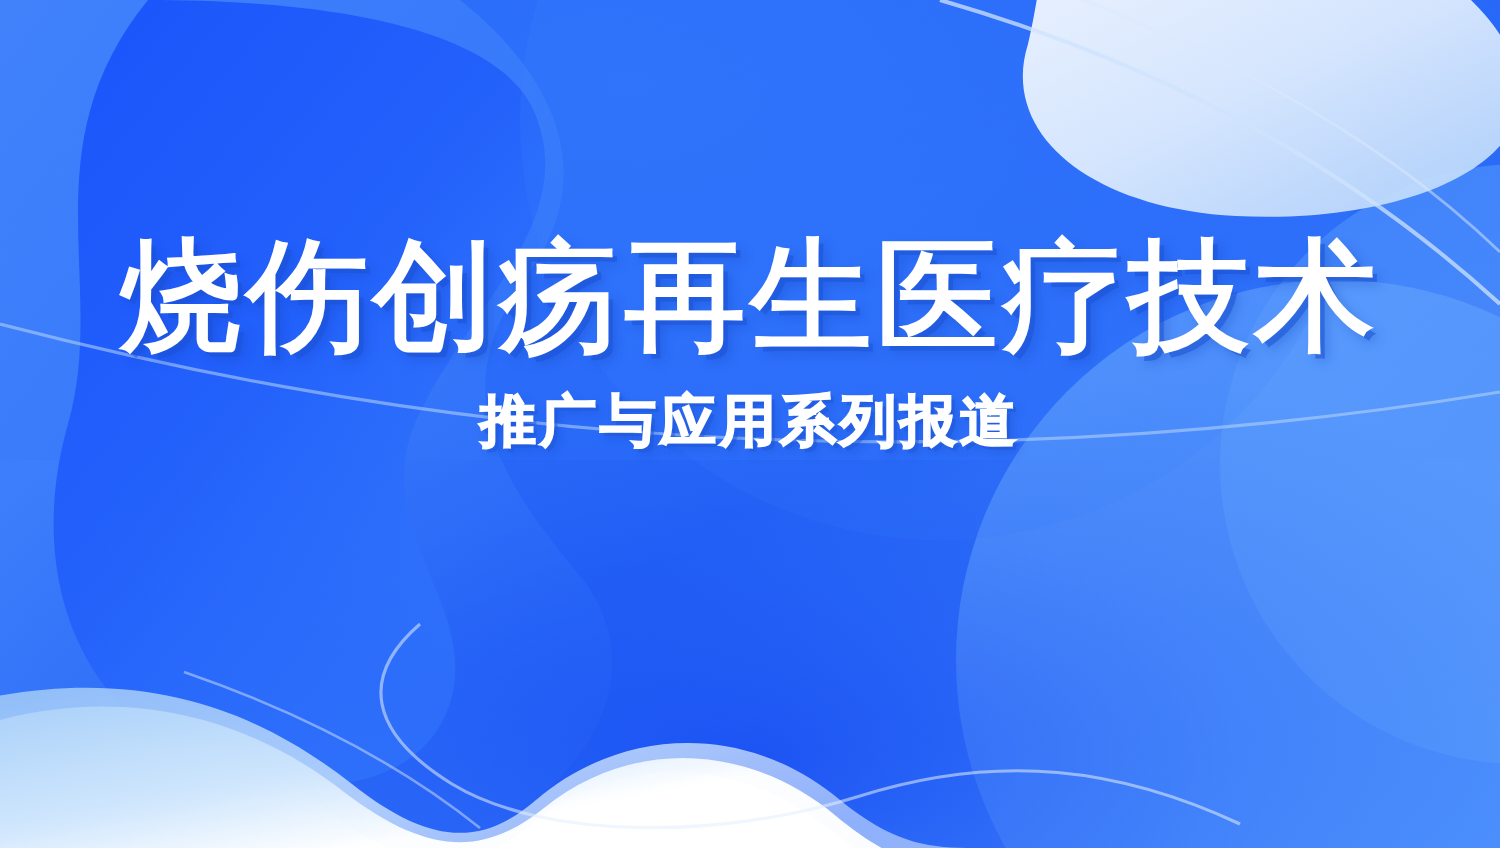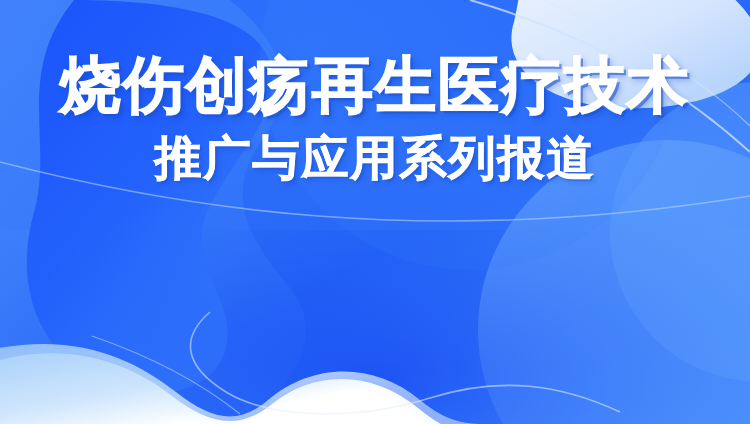--- a/index.html
+++ b/index.html
@@ -25,35 +25,35 @@
   .content {
     position: absolute;
     inset: 0;
     z-index: 20;
     display: flex;
     flex-direction: column;
     align-items: center;
     justify-content: flex-start;
   }
   .title {
-    margin-top: 55px;
+    margin-top: 118px;
     font-size: 61px;
     line-height: 1;
-    font-weight: 700;
+    font-weight: 400;
     color: #ffffff;
     letter-spacing: 2px;
     white-space: nowrap;
     text-shadow:
       3px 3px 0 rgba(28, 82, 214, 0.55),
       4px 4px 6px rgba(18, 62, 180, 0.35);
     -webkit-text-stroke: 1.5px #ffffff;
   }
   .subtitle {
     margin-top: 18px;
-    font-size: 47px;
+    font-size: 28px;
     line-height: 1;
     font-weight: 900;
     color: #ffffff;
     letter-spacing: 2px;
     white-space: nowrap;
     text-shadow:
       2px 2px 0 rgba(30, 86, 216, 0.5),
       3px 3px 5px rgba(18, 62, 180, 0.3);
     -webkit-text-stroke: 0.8px #ffffff;
   }

